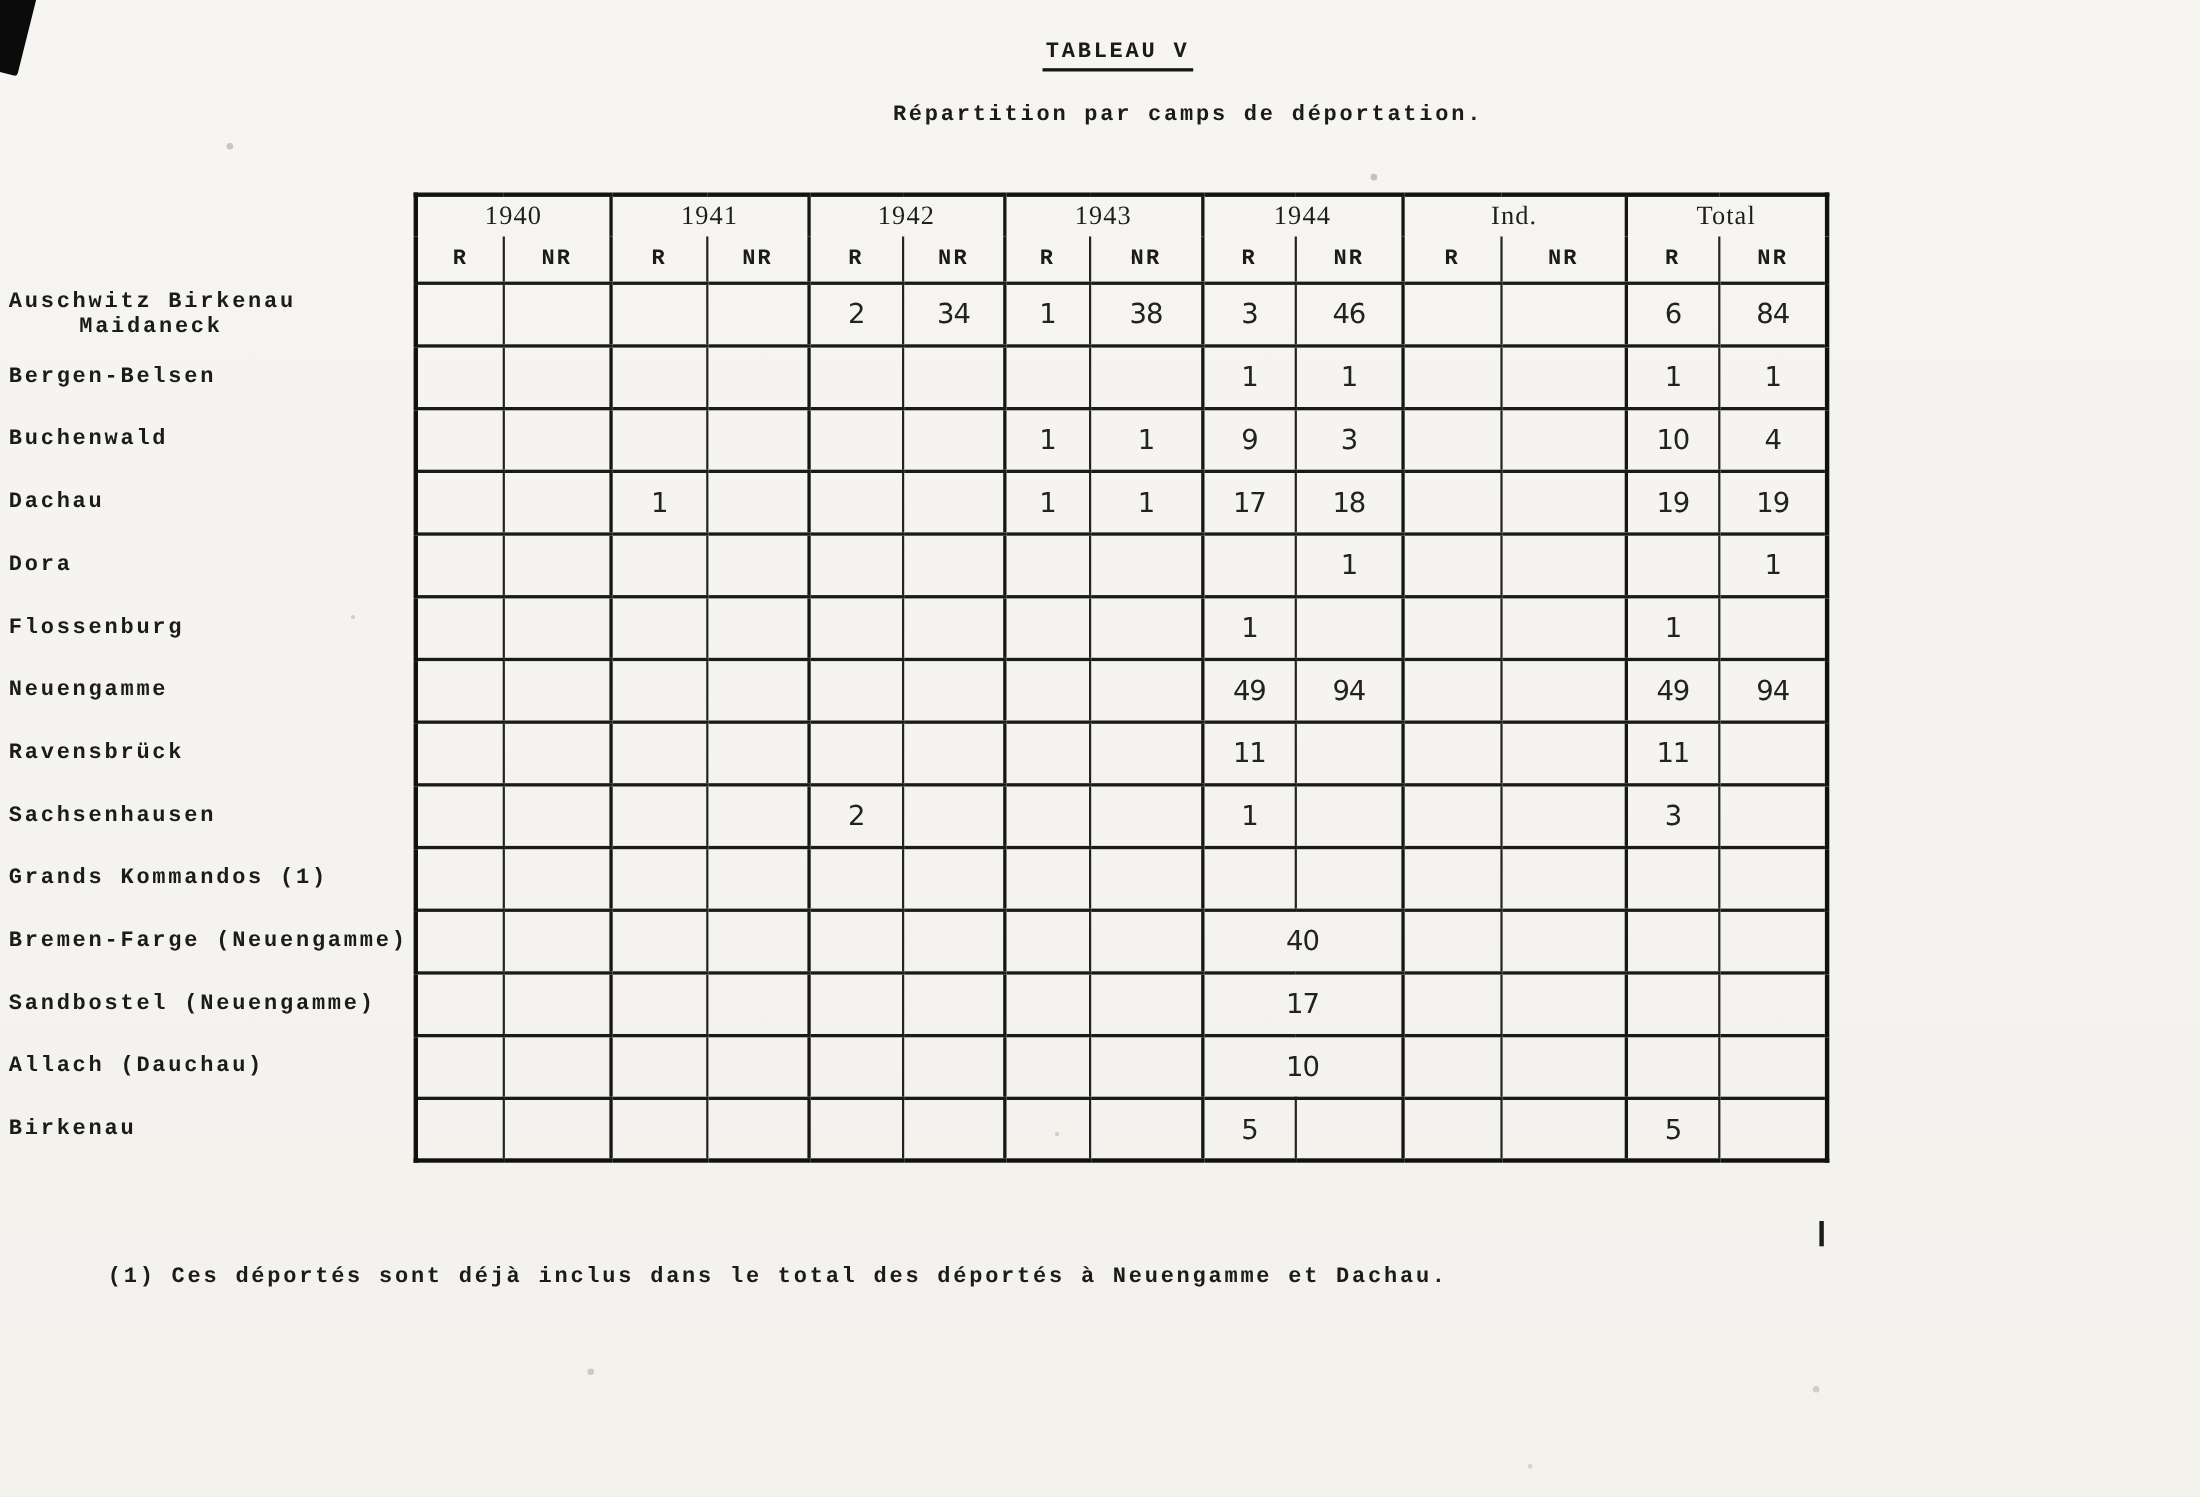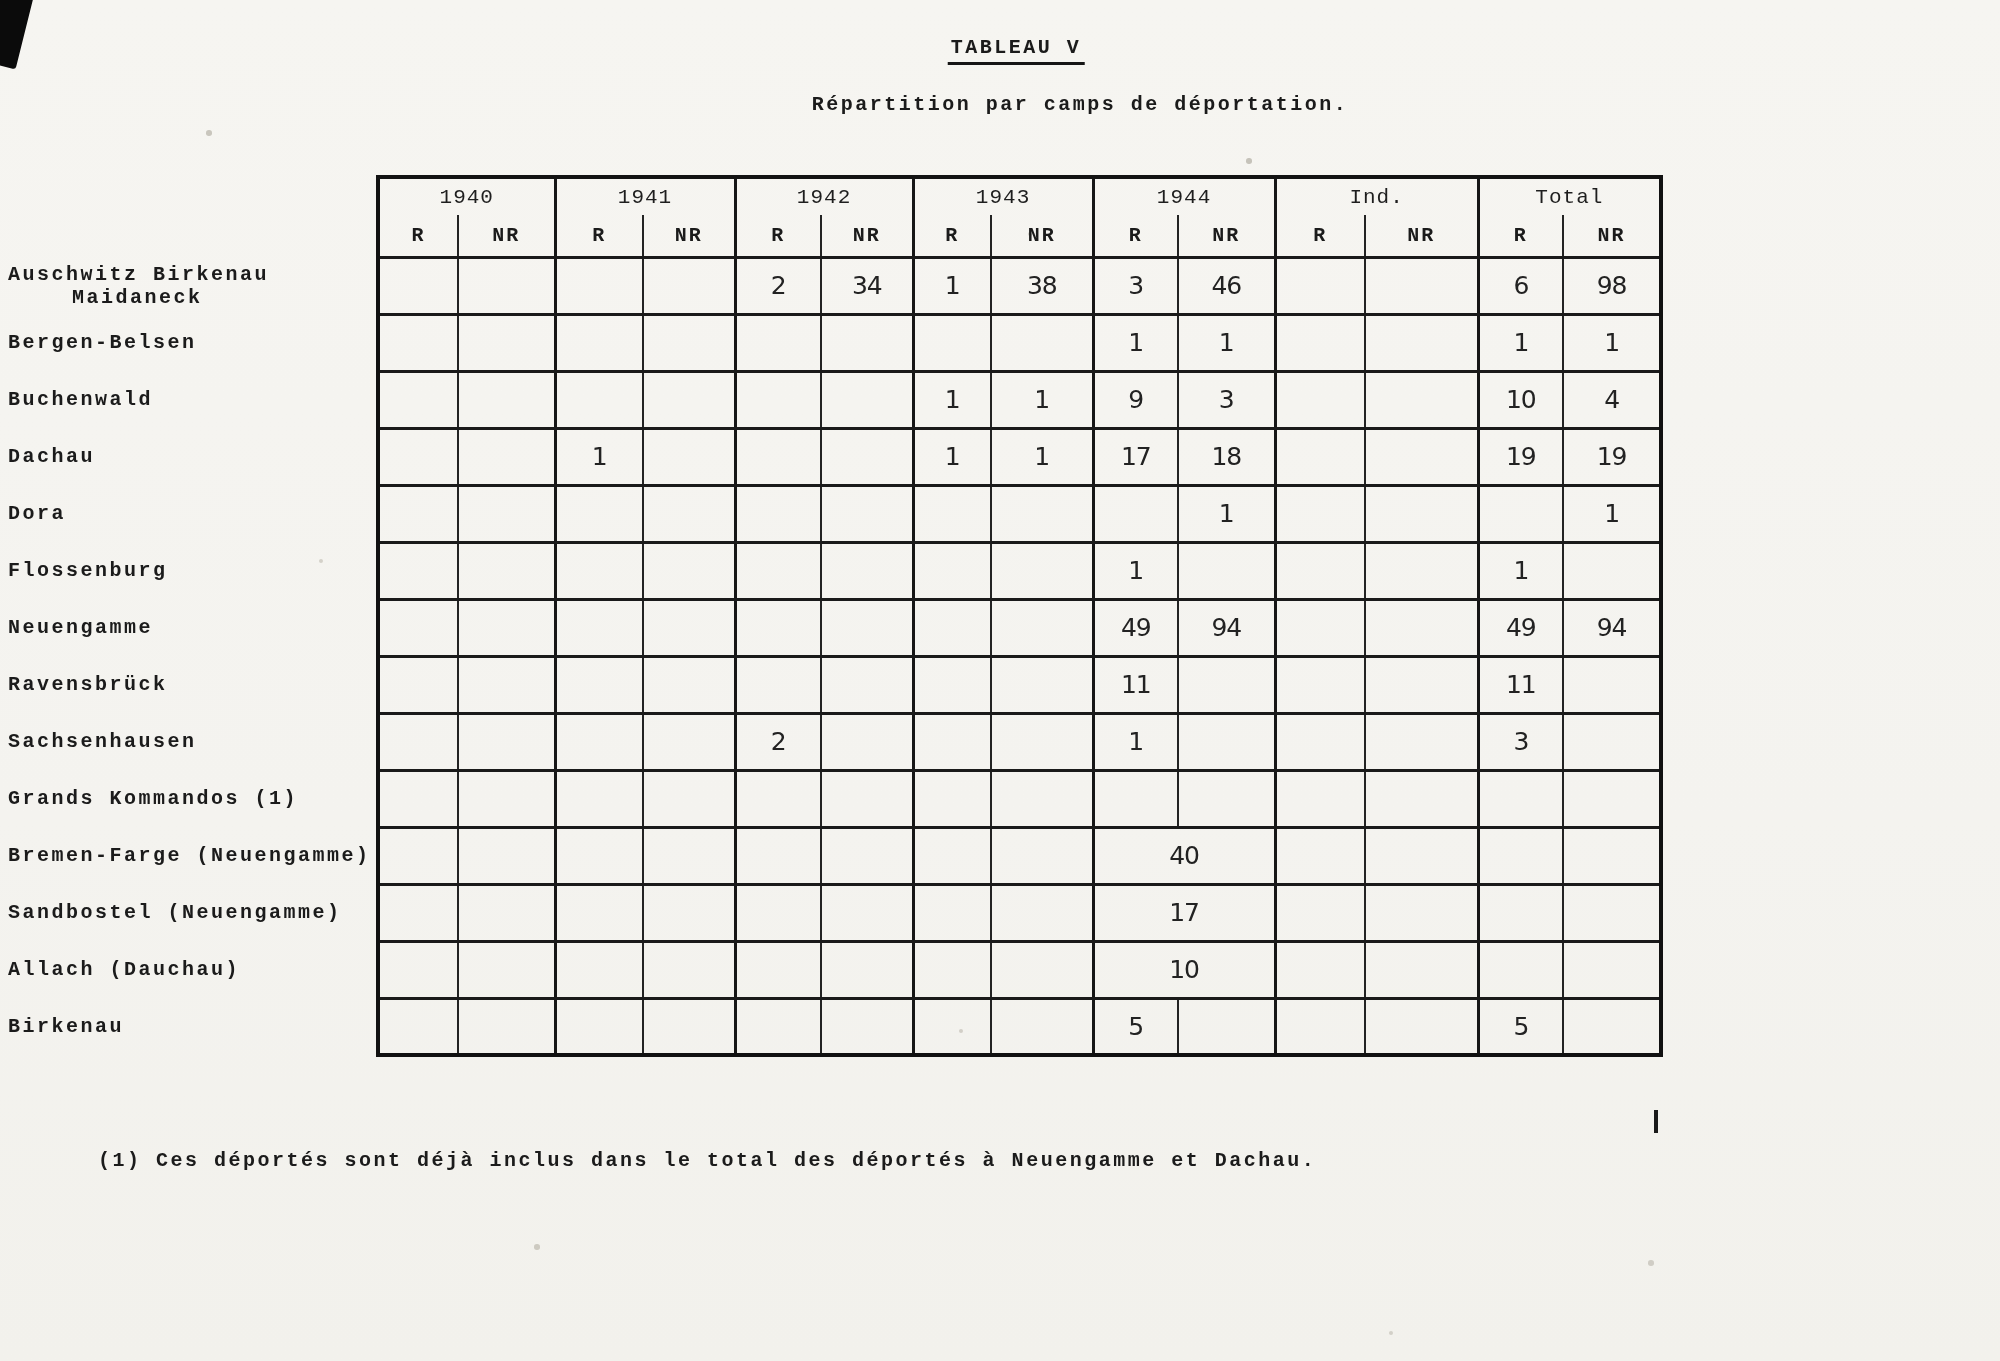--- a/index.html
+++ b/index.html
@@ -17,21 +17,21 @@
   .footnote{position:absolute;top:1149px;left:98px;font-size:20px;white-space:nowrap;}
 
   table.grid{position:absolute;left:8px;top:175px;border-collapse:collapse;table-layout:fixed;width:1653px;}
   .grid th,.grid td{padding:0;overflow:hidden;}
   .grid .lbl{
     border:none;text-align:left;vertical-align:middle;white-space:nowrap;
     font-size:20px;font-weight:700;letter-spacing:2.5px;
   }
   .grid .lbl .l2{margin-left:64px;}
   .grid th.y{
-    font-family:Liberation Mono, monospace;font-weight:400;font-size:21px;letter-spacing:1px;
+    font-family:Liberation Serif, serif;font-weight:400;font-size:24px;letter-spacing:1px;
     text-align:center;vertical-align:middle;border-top:4px solid #131313;color:#1e1e1e;
   }
   .grid th.s{
     font-size:20px;font-weight:700;letter-spacing:2px;text-align:center;vertical-align:middle;
     border-bottom:3px solid #1a1a1a;
   }
   .grid td.d{
     font-family:"DejaVu Sans",sans-serif;font-size:25px;color:#222;
     text-align:center;vertical-align:middle;border-bottom:3px solid #1a1a1a;letter-spacing:-1px;
   }
@@ -125,21 +125,21 @@
           <td class="d bl2"></td>
           <td class="d bl3">2</td>
           <td class="d bl2">34</td>
           <td class="d bl3">1</td>
           <td class="d bl2">38</td>
           <td class="d bl3">3</td>
           <td class="d bl2">46</td>
           <td class="d bl3"></td>
           <td class="d bl2"></td>
           <td class="d bl3">6</td>
-          <td class="d bl2 br4">98</td>
+          <td class="d bl2 br4">84</td>
         </tr>
         <tr>
           <th class="lbl">
             <div>Bergen-Belsen</div>
           </th>
           <td class="d bl4"></td>
           <td class="d bl2"></td>
           <td class="d bl3"></td>
           <td class="d bl2"></td>
           <td class="d bl3"></td>

